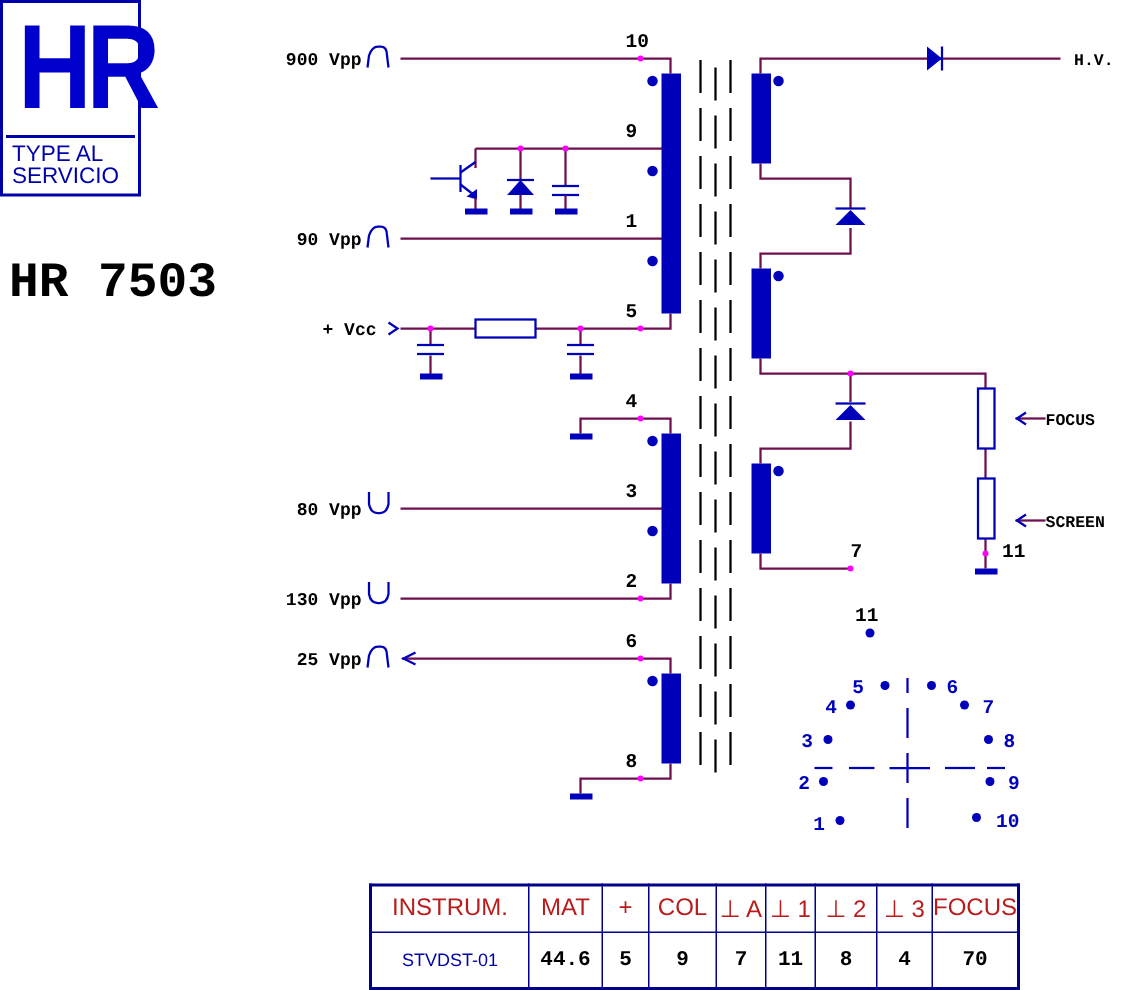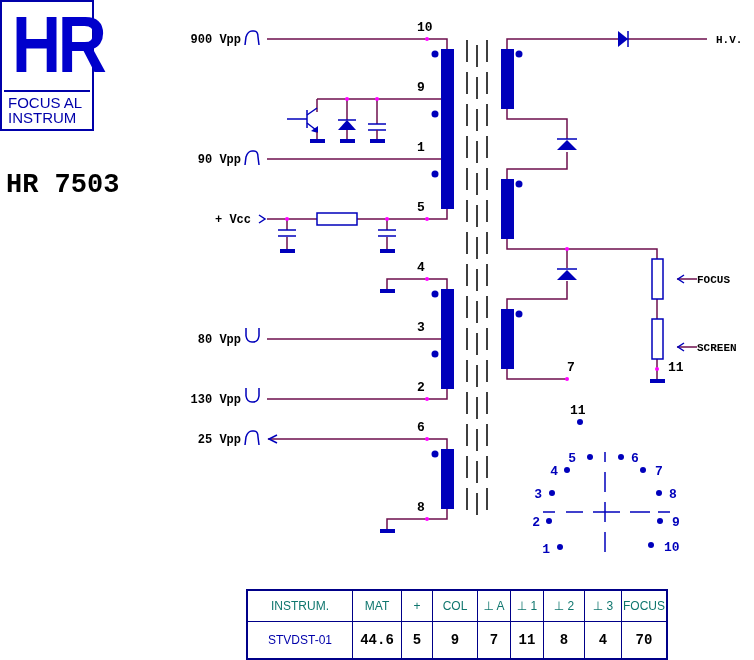--- a/index.html
+++ b/index.html
@@ -3,36 +3,36 @@
 <meta charset="utf-8">
 <style>
   html,body{margin:0;padding:0;background:#fff;}
   body{width:754px;height:660px;position:relative;overflow:hidden;font-family:"Liberation Sans",sans-serif;}
   svg{position:absolute;left:0;top:0;}
   .mono{font-family:"Liberation Mono","DejaVu Sans Mono",monospace;font-weight:bold;}
   .logo{position:absolute;left:0;top:0;width:94px;height:131px;border:2px solid #0000aa;box-sizing:border-box;background:#fff;}
   .logo-hr{position:absolute;left:2px;top:2px;width:86px;height:86px;border-bottom:2px solid #0000aa;}
   .logo-hr span{position:absolute;left:8px;top:-4px;font-family:"Liberation Sans",sans-serif;font-weight:bold;font-size:80px;color:#0000cc;letter-spacing:-4px;transform:scaleX(0.85);transform-origin:left top;line-height:90px;}
   .logo-sub{position:absolute;left:6px;top:93px;font-size:15px;color:#0000aa;line-height:15px;}
-  .model{position:absolute;left:6px;top:170px;font-family:"Liberation Mono","DejaVu Sans Mono",monospace;font-weight:bold;font-size:27px;color:#000;}
+  .model{position:absolute;left:6px;top:170px;font-family:"Liberation Mono","DejaVu Sans Mono",monospace;font-weight:bold;font-size:33px;color:#000;}
   table.spec{position:absolute;left:246px;top:589px;border-collapse:collapse;border:2px solid #000088;}
-  table.spec td{border:1px solid #000088;text-align:center;height:30px;padding:0;font-size:12px;color:#0f766e;}
+  table.spec td{border:1px solid #000088;text-align:center;height:30px;padding:0;font-size:16px;color:#b91c1c;}
   table.spec tr.vals td{height:36px;font-family:"Liberation Mono","DejaVu Sans Mono",monospace;font-weight:bold;font-size:14px;color:#000;}
   table.spec tr.vals td.instr{font-family:"Liberation Sans",sans-serif;font-weight:normal;font-size:12px;color:#0000aa;}
 </style>
 </head>
 <body>
 
 <div class="logo">
   <div class="logo-hr">
       <span>HR</span>
     </div>
   <div class="logo-sub">
-    <div>FOCUS AL</div>
-    <div>INSTRUM</div>
+    <div>TYPE AL</div>
+    <div>SERVICIO</div>
   </div>
 </div>
 <div class="model">HR 7503</div>
 
 <svg width="754" height="660" viewBox="0 0 754 660">
   <g stroke="#6e0f4e" stroke-width="1.5" fill="none">
 
     <polyline points="267,39 447,39 447,49"></polyline>
 
     <polyline points="317,99 447,99"></polyline>

